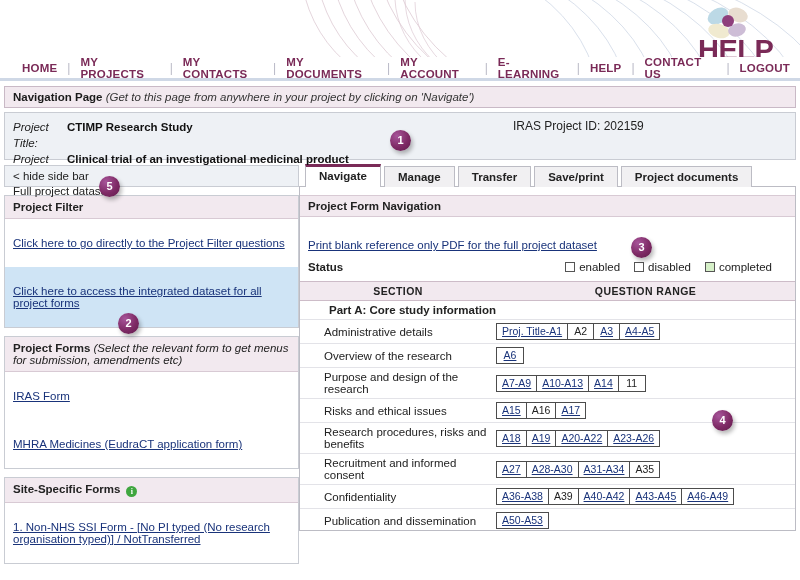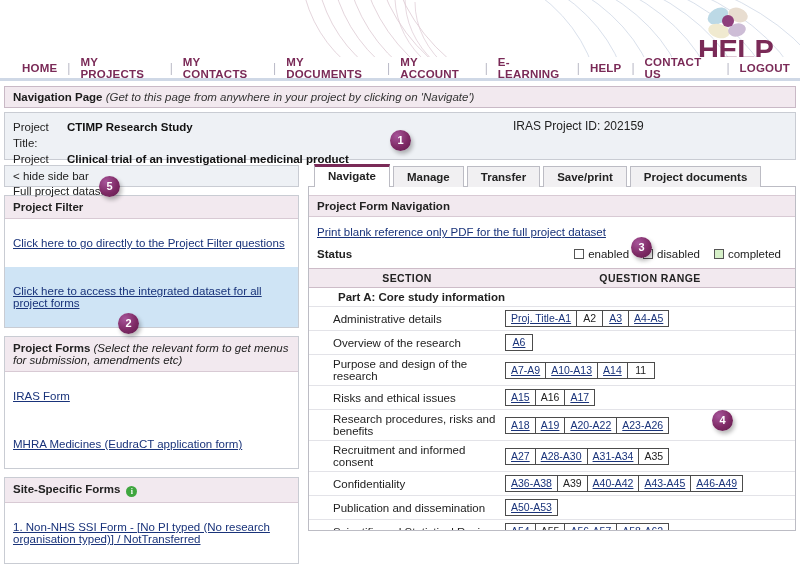--- a/index.html
+++ b/index.html
@@ -67,30 +67,30 @@
 
   .project-box {
     margin: 4px 4px 0 4px;
     background: #eef1f5;
     border: 1px solid #c9ccd3;
     padding: 6px 8px 8px 8px;
     position: relative;
     height: 48px;
   }
   .pf-row { display: flex; font-size: 11.5px; line-height: 16px; }
-  .pf-label { width: 54px; color: #222; }
+  .pf-label { width: 54px; color: #222; font-style: italic; }
   .pf-value { font-weight: bold; color: #111; }
   .pf-single { font-size: 11.5px; line-height: 16px; }
   .iras-id {
     position: absolute; left: 508px; top: 6px;
     font-size: 12px;
   }
 
   
-  .cols { display: flex; margin-top: 5px; padding: 0 4px; gap: 9px; }
+  .cols { display: flex; margin-top: 5px; padding: 0 4px; gap: 0; }
   .sidebar { width: 295px; flex: 0 0 295px; }
   .mainpane { flex: 1 1 auto; }
 
   
   .hidebar {
     background: #eef1f5;
     border: 1px solid #c9ccd3;
     padding: 4px 8px;
     font-size: 11.5px;
     color: #222;
@@ -162,21 +162,21 @@
   .pm-spacer { height: 8px; background: #ffffff; }
   .pm-head {
     background: #f2e9ef;
     border-top: 1px solid #d8cad4;
     border-bottom: 1px solid #d8cad4;
     padding: 4px 8px;
     font-weight: bold;
     font-size: 11.5px;
   }
   .pm-link {
-    padding: 9px 8px 4px 8px;
+    padding: 22px 8px 4px 8px;
     font-size: 11.5px;
   }
   .pm-link a { color: #19337a; text-decoration: underline; }
   .status-row {
     display: flex; align-items: center;
     padding: 6px 8px 8px 8px;
     font-size: 11.5px;
   }
   .status-label { font-weight: bold; }
   .legend { margin-left: 222px; display: flex; gap: 14px; }

